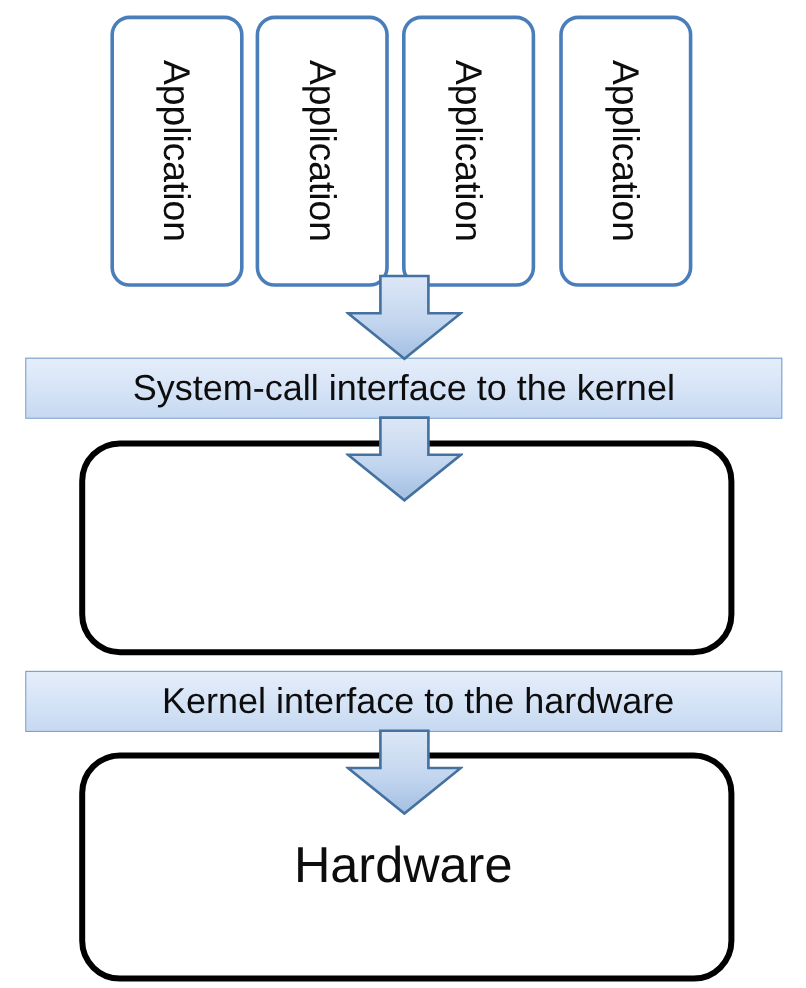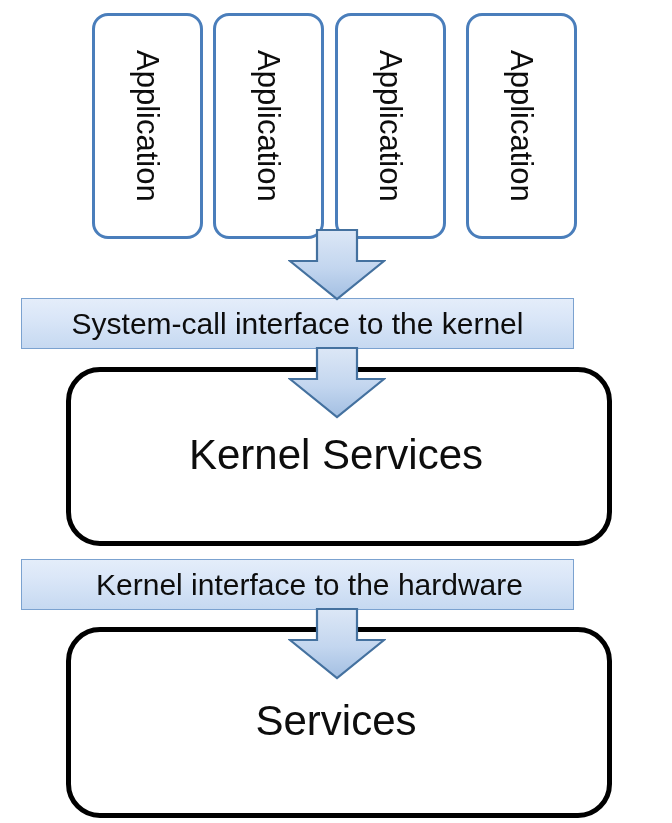--- a/index.html
+++ b/index.html
@@ -41,21 +41,21 @@
     color: #0d0d0d;
     letter-spacing: 0px;
     white-space: nowrap;
     line-height: 1;
   }
 
   
   .iface-bar {
     position: absolute;
     left: 21px;
-    width: 553px;
+    width: 631px;
     height: 51px;
     box-sizing: border-box;
     border: 1px solid #7ba2d0;
     background: linear-gradient(to bottom, #e4edfa 0%, #dbe7f8 35%, #c6d9f1 100%);
     display: flex;
     align-items: center;
     justify-content: center;
     z-index: 6;
   }
   .iface-label {
@@ -125,41 +125,40 @@
       </defs>
       <polygon points="29,2 69,2 69,33 96,33 49,71 2,33 29,33" fill="url(#arrGrad1)" stroke="#44719F" stroke-width="2.2" stroke-linejoin="miter"></polygon>
     </svg>
   </div>
 
   <div class="iface-bar" style="top:298px;">
     <span class="iface-label">System-call interface to the kernel</span>
   </div>
 
   <div class="big-box" style="top:367px; height:179px;"></div>
-  <div class="big-box-label" style="top:434px;">Kernel Services</div>
 
   <div class="arrow" style="left:288px; top:346px; width:98px; height:73px;">
     <svg width="98" height="73" viewBox="0 0 98 73">
       <defs>
         <linearGradient id="arrGrad2" x1="0" y1="0" x2="0" y2="1">
           <stop offset="0%" stop-color="#DCE7F6"></stop>
           <stop offset="55%" stop-color="#C3D6EF"></stop>
           <stop offset="100%" stop-color="#A3BFE2"></stop>
         </linearGradient>
       </defs>
       <polygon points="29,2 69,2 69,33 96,33 49,71 2,33 29,33" fill="url(#arrGrad2)" stroke="#44719F" stroke-width="2.2" stroke-linejoin="miter"></polygon>
     </svg>
   </div>
 
   <div class="iface-bar" style="top:559px;padding-left:24px;">
     <span class="iface-label">Kernel interface to the hardware</span>
   </div>
 
   <div class="big-box" style="top:627px; height:191px;"></div>
-  <div class="big-box-label" style="top:700px;">Services</div>
+  <div class="big-box-label" style="top:700px;">Hardware</div>
 
   <div class="arrow" style="left:288px; top:607px; width:98px; height:73px;">
     <svg width="98" height="73" viewBox="0 0 98 73">
       <defs>
         <linearGradient id="arrGrad3" x1="0" y1="0" x2="0" y2="1">
           <stop offset="0%" stop-color="#DCE7F6"></stop>
           <stop offset="55%" stop-color="#C3D6EF"></stop>
           <stop offset="100%" stop-color="#A3BFE2"></stop>
         </linearGradient>
       </defs>

